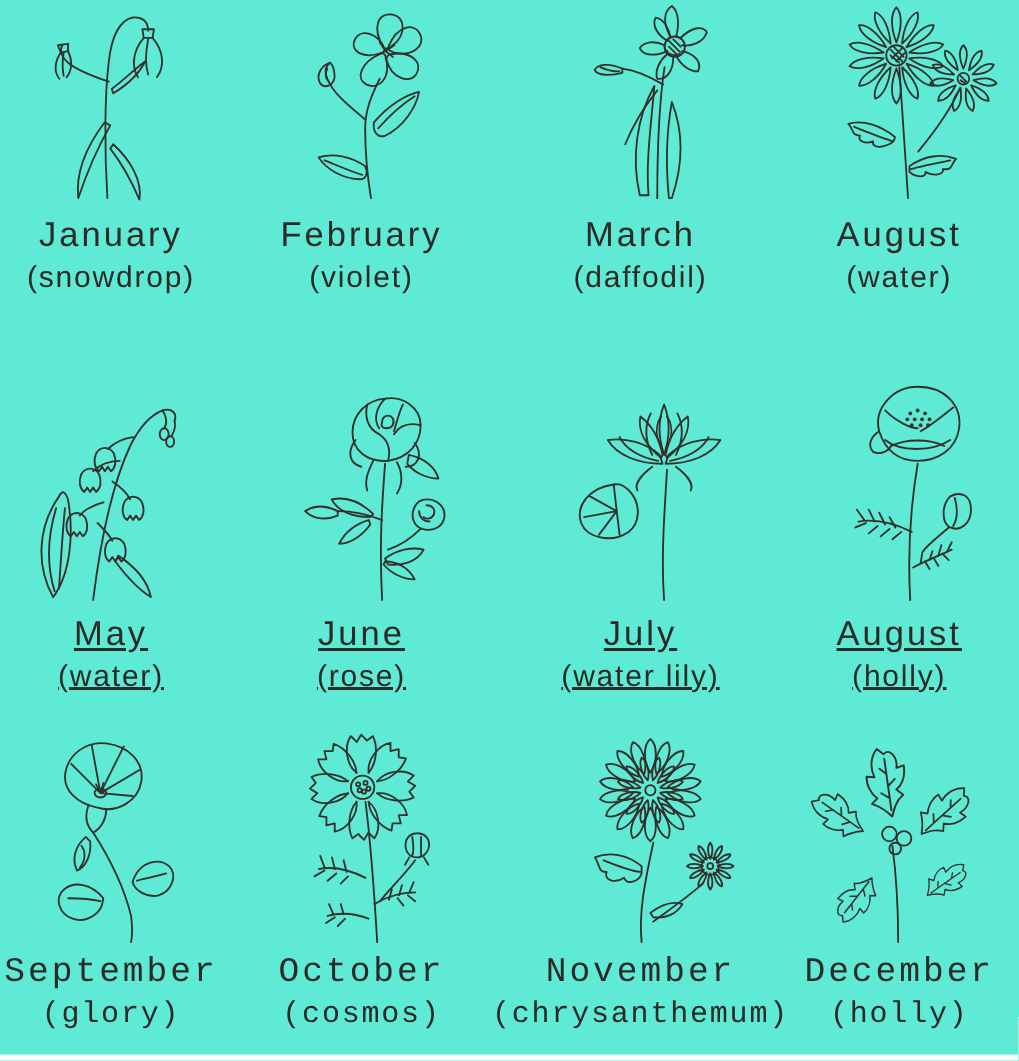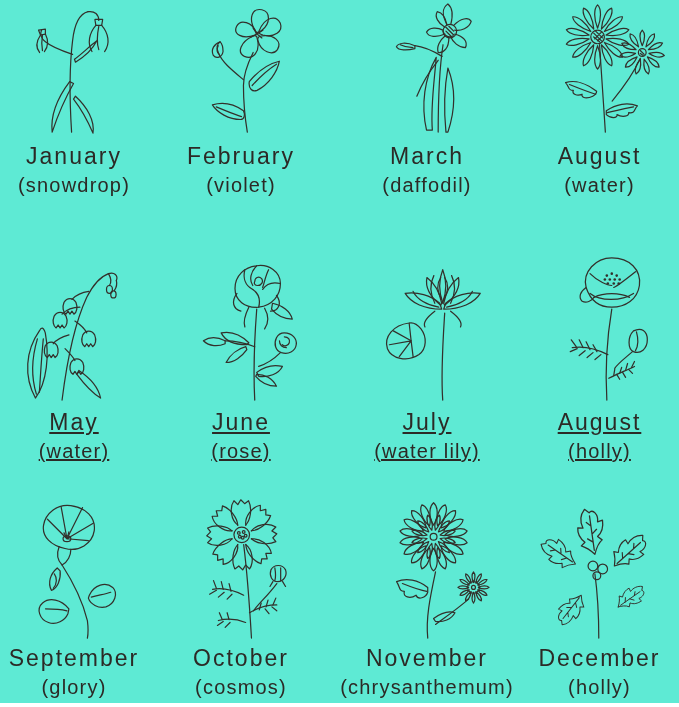--- a/index.html
+++ b/index.html
@@ -29,21 +29,21 @@
   .art{display:flex;align-items:flex-start;justify-content:center;}
   .row1 .art{height:134px;}
   .row2 .art{height:156px;}
   .row3 .art{height:148px;}
   .art svg{height:100%;display:block;}
   .label{text-align:center;white-space:nowrap;color:#2c2a26;}
   .month{font-size:23px;letter-spacing:2px;line-height:28px;}
   .flower{font-size:20px;letter-spacing:1.2px;line-height:28px;margin-top:1px;}
   .row1 .label{margin-bottom:16px;margin-top:6px;}
   .row2 .label{margin-bottom:0;margin-top:6px;text-decoration:underline;}
-  .row3 .label{margin-bottom:2px;margin-top:4px;}
+  .row3 .label{margin-bottom:12px;margin-top:4px;font-family:Liberation Mono, monospace;}
   .ink{stroke:#33302b;stroke-width:1.25;fill:none;stroke-linecap:round;stroke-linejoin:round;}
   .dot{fill:#33302b;stroke:none;}
 </style>
 </head>
 <body>
 
 <div class="board">
 
   <div class="row row1">
 

